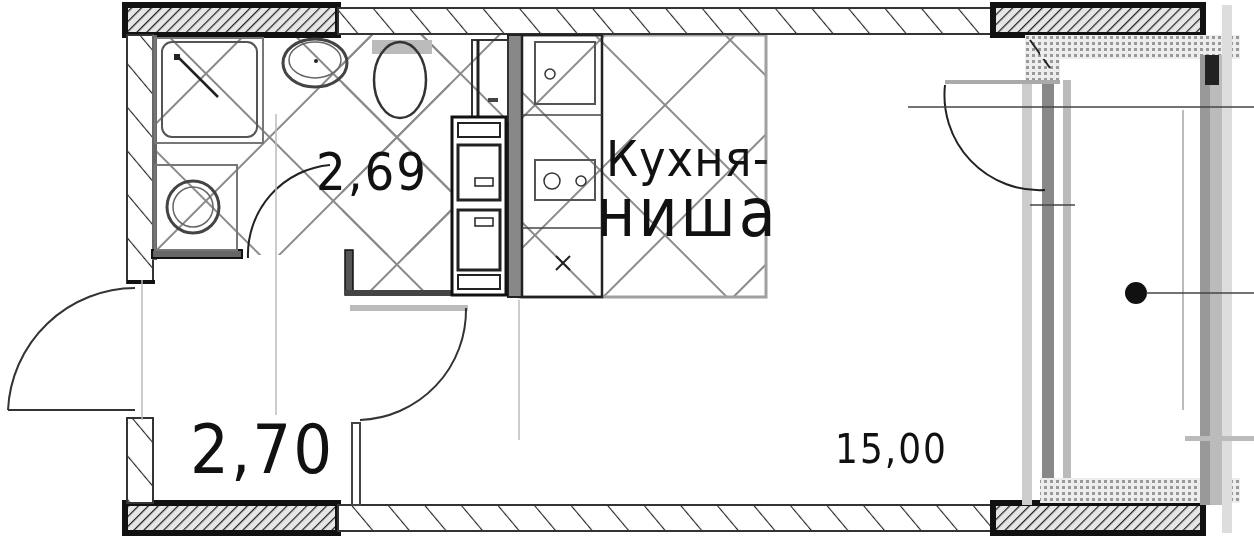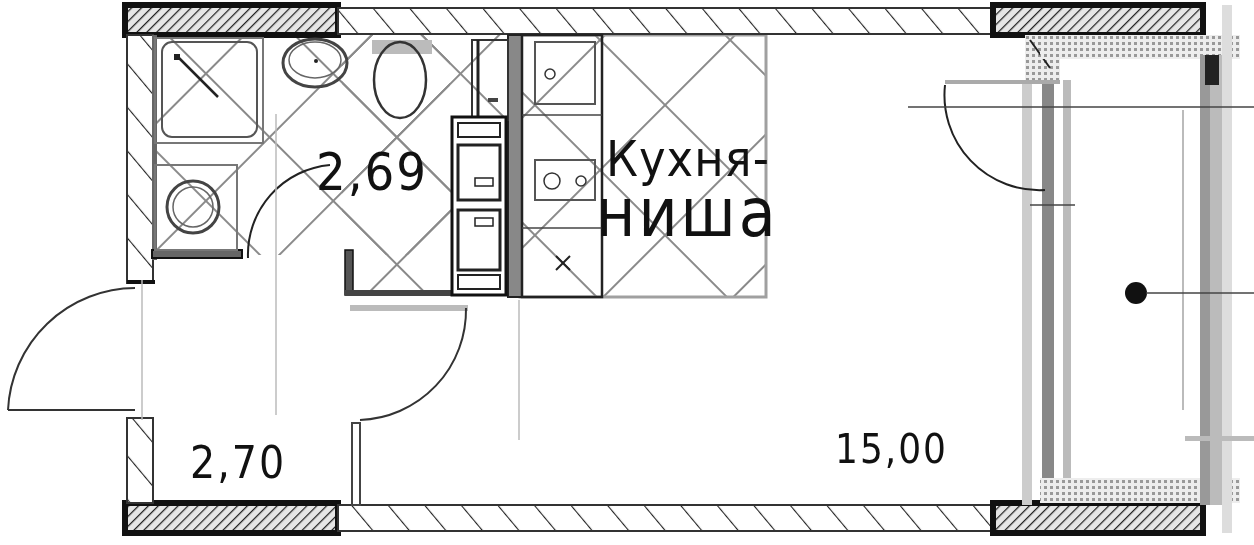--- a/index.html
+++ b/index.html
@@ -7,21 +7,21 @@
   #plan { position: absolute; left: 0; top: 0; }
   .room-label {
     position: absolute;
     font-family: "DejaVu Sans", sans-serif;
     color: #111111;
     font-stretch: condensed;
     line-height: 1;
     white-space: nowrap;
   }
   #lbl-bath { left: 316px; top: 146px; font-size: 52px; letter-spacing: 2px; }
-  #lbl-hall { left: 190px; top: 416px; font-size: 44px; letter-spacing: 2px; margin-top: 25px; }
+  #lbl-hall { left: 190px; top: 416px; font-size: 68px; letter-spacing: 2px; }
   #lbl-main { left: 835px; top: 429px; font-size: 40px; letter-spacing: 2px; }
   #lbl-kitchen1 { left: 606px; top: 90px; font-size: 50px; letter-spacing: 1px; margin-top: 44px; }
   #lbl-kitchen2 { left: 596px; top: 180px; font-size: 67px; letter-spacing: 3px; }
 </style>
 </head>
 <body>
 
 <svg id="plan" width="1254" height="545" viewBox="0 0 1254 545" xmlns="http://www.w3.org/2000/svg">
   <defs>
     <pattern id="hatchDense" width="7" height="7" patternUnits="userSpaceOnUse" patternTransform="rotate(45)">

